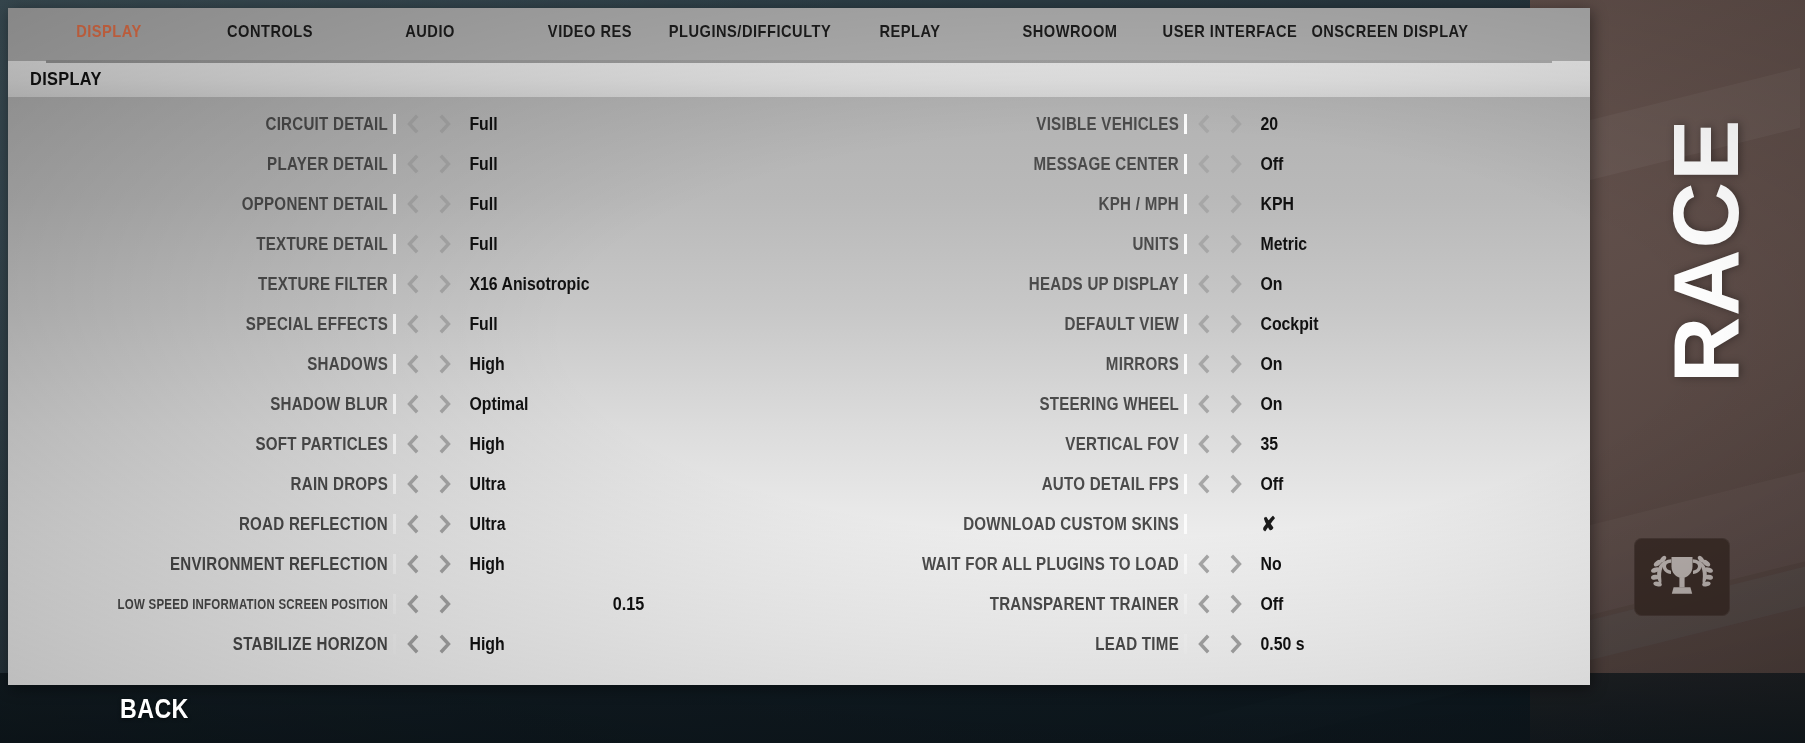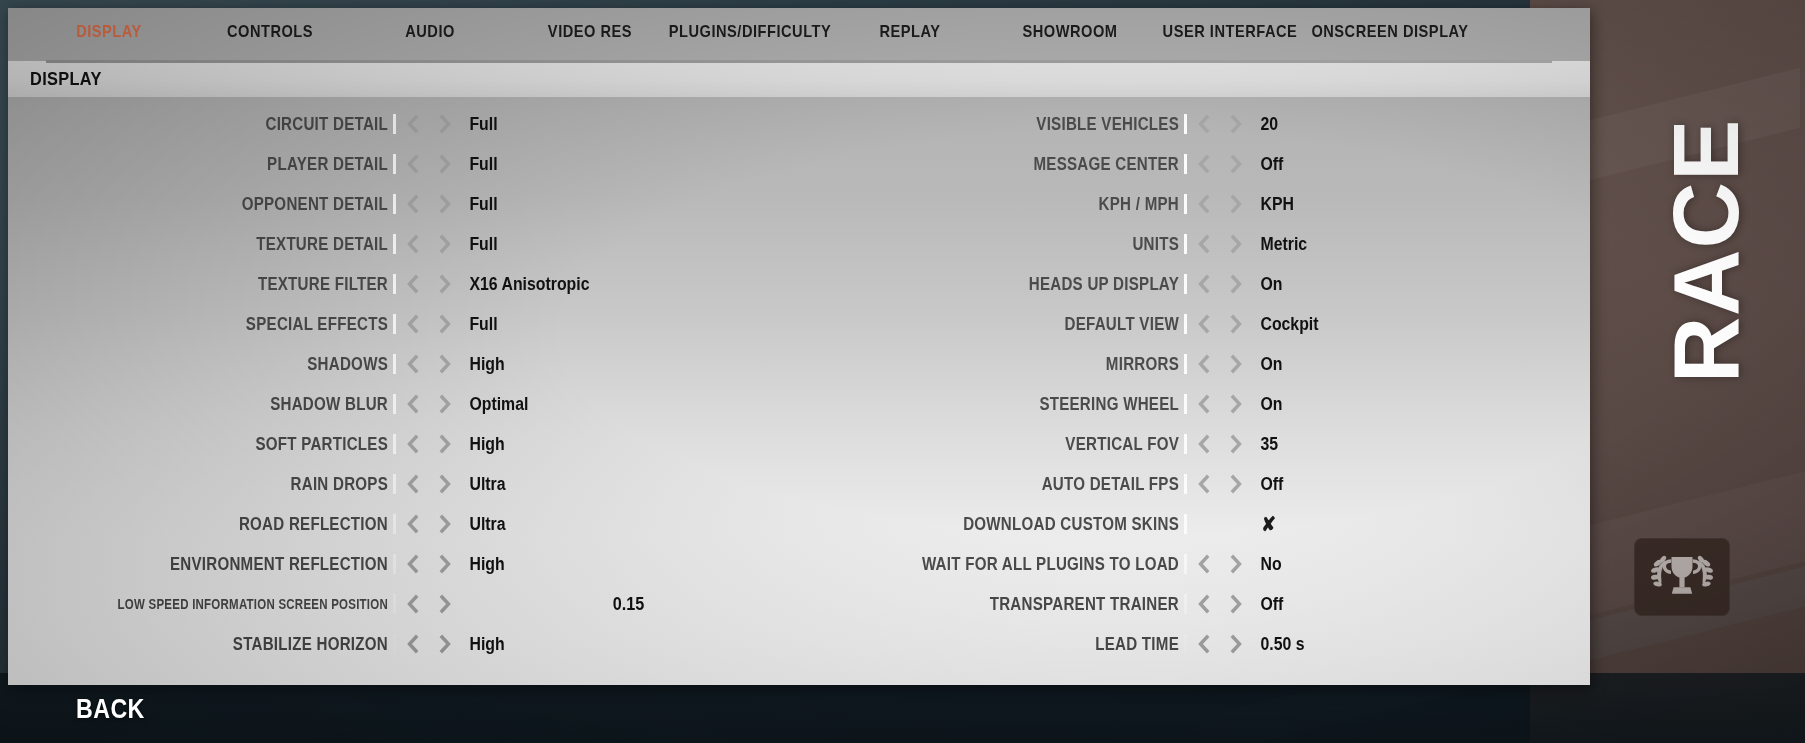--- a/index.html
+++ b/index.html
@@ -213,21 +213,21 @@
     box-shadow: inset 0 0 0 1px rgba(255,255,255,0.05);
     display: flex; align-items: center; justify-content: center;
   }
 
   
   #backbar {
     position: absolute;
     left: 0; bottom: 0;
     width: 1805px; height: 68px;
     display: flex; align-items: center;
-    padding-left: 76px;
+    padding-left: 120px;
   }
   #back-label {
     font-size: 27px;
     font-weight: 700;
     font-stretch: condensed;
     letter-spacing: 0.5px;
     color: #ffffff;
     transform: scaleX(0.86);
     transform-origin: left center;
     cursor: pointer;

